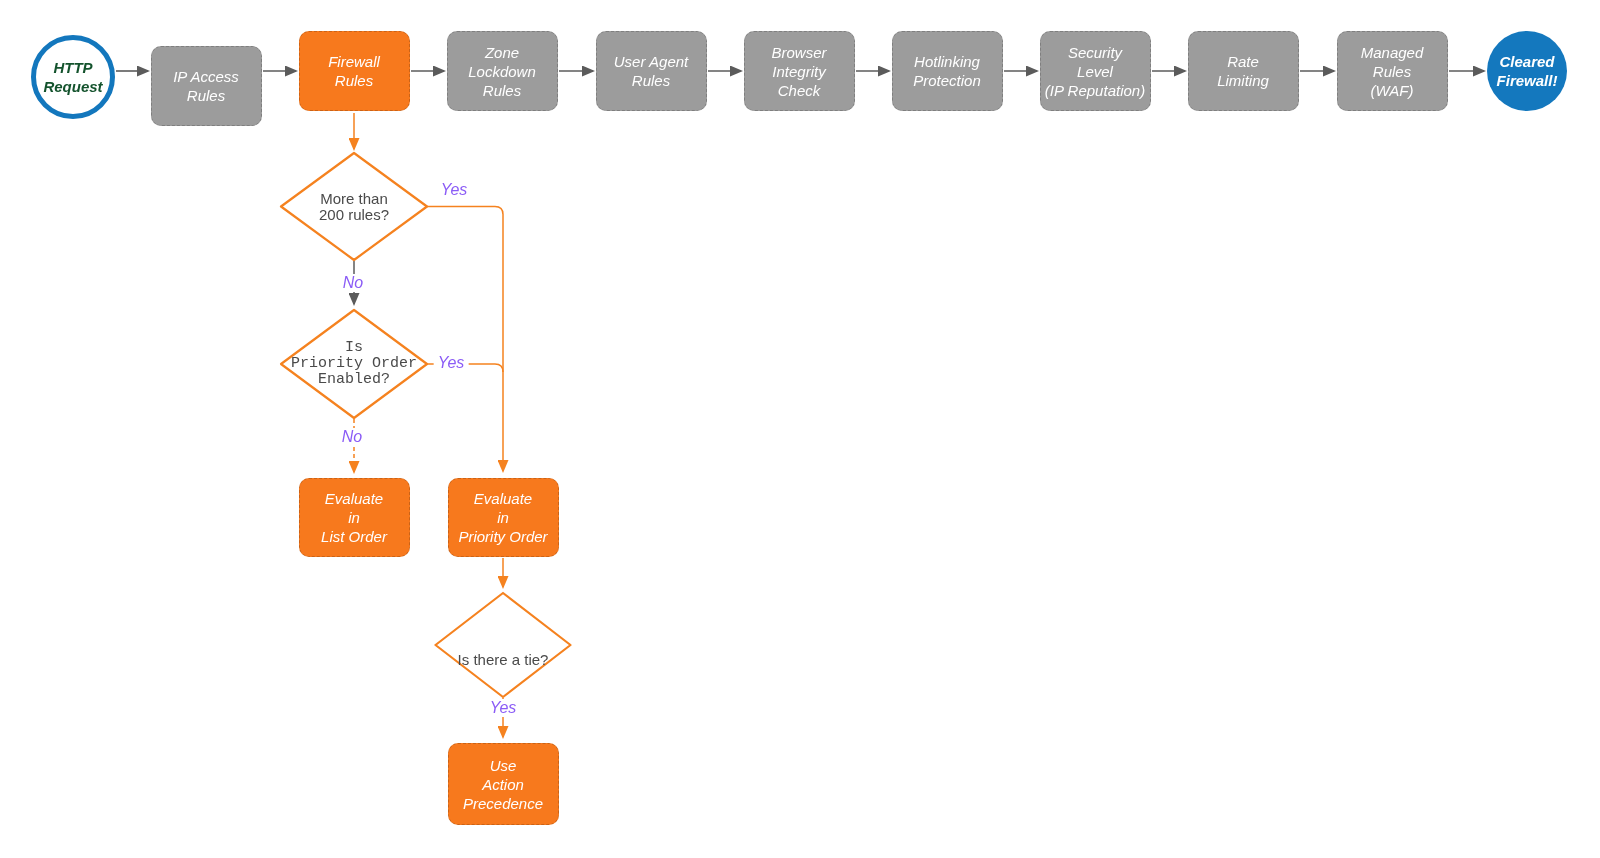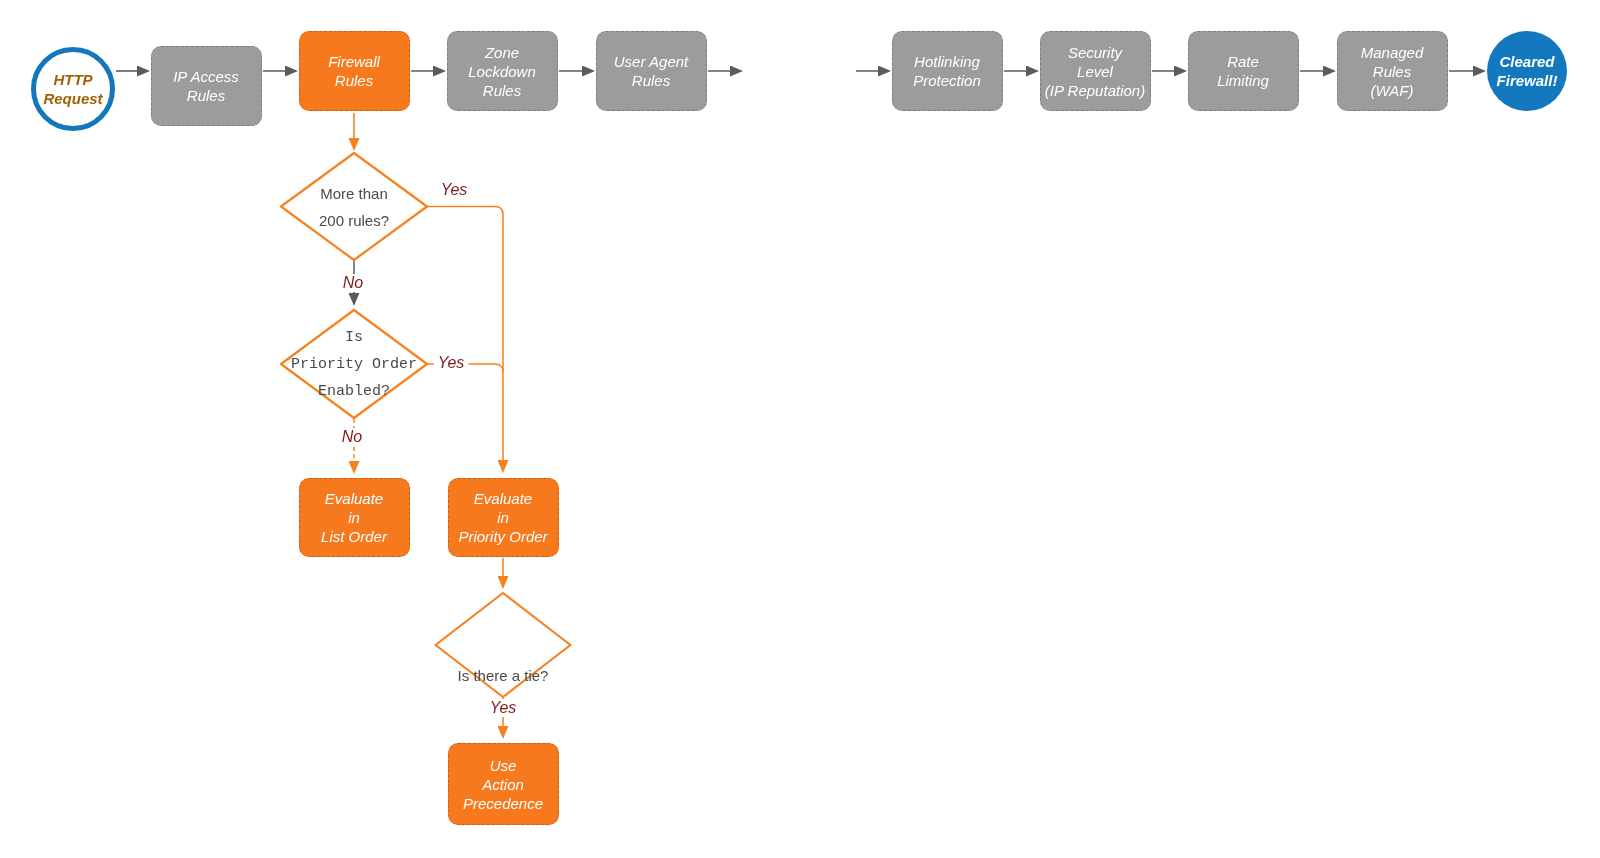--- a/index.html
+++ b/index.html
@@ -41,47 +41,47 @@
   .box.gray   { background: #9C9C9C; }
   .box.orange { background: #F7791D; }
   .circle {
     border-radius: 50%;
     font-style: italic;
     font-weight: bold;
     font-size: 15px;
     line-height: 19px;
   }
   .circle.start {
-    left: 31px; top: 47px;
+    left: 31px; top: 35px;
     width: 84px; height: 84px;
     background: #ffffff;
     border: 5px solid #1377BD;
-    color: #a16207;
+    color: #14532d;
   }
   .circle.end {
     left: 1487px; top: 31px;
     width: 80px; height: 80px;
     background: #1478BE;
     color: #ffffff;
   }
   .pre { white-space: pre-line; }
   .diamond-label {
     position: absolute;
     transform: translate(-50%, -50%);
     color: #4A4A4A;
     font-size: 15px;
-    line-height: 27px;
+    line-height: 16px;
     text-align: center;
     white-space: pre-line;
   }
   .edge-label {
     position: absolute;
     transform: translate(-50%, -50%);
     font-style: italic;
-    color: #7f1d1d;
+    color: #8b5cf6;
     font-size: 16px;
     background: #ffffff;
     padding: 0 4px;
   }
 </style>
 </head>
 <body>
 
 <div class="canvas">
 
@@ -134,37 +134,40 @@
 
   <div class="node box gray pre" style="left:150.5px; top:46px;">IP Access
 Rules</div>
   <div class="node box orange pre" style="left:298.5px; top:31px;">Firewall
 Rules</div>
   <div class="node box gray pre" style="left:446.5px; top:31px;">Zone
 Lockdown
 Rules</div>
   <div class="node box gray pre" style="left:595.5px; top:31px;text-align:center;">User Agent
 Rules</div>
+  <div class="node box gray pre" style="left:743.5px; top:31px;">Browser
+Integrity
+Check</div>
   <div class="node box gray pre" style="left:891.5px; top:31px;">Hotlinking
 Protection</div>
   <div class="node box gray pre" style="left:1039.5px; top:31px;">Security
 Level
 (IP Reputation)</div>
   <div class="node box gray pre" style="left:1187.5px; top:31px;">Rate
 Limiting</div>
   <div class="node box gray pre" style="left:1336.5px; top:31px;">Managed
 Rules
 (WAF)</div>
 
   <div class="diamond-label" style="left:354px; top:206.5px;">More than
 200 rules?</div>
   <div class="diamond-label" style="left:354px; top:364px;font-family:Liberation Mono, monospace;">Is
 Priority Order
 Enabled?</div>
-  <div class="diamond-label" style="left:503px; top:675px;">Is there a tie?</div>
+  <div class="diamond-label" style="left:503px; top:660px;">Is there a tie?</div>
 
   <div class="node box orange pre" style="left:298.5px; top:478px; height:79px;">Evaluate
 in
 List Order</div>
   <div class="node box orange pre" style="left:447.5px; top:478px; height:79px;">Evaluate
 in
 Priority Order</div>
   <div class="node box orange pre" style="left:447.5px; top:743px; height:82px;">Use
 Action
 Precedence</div>

